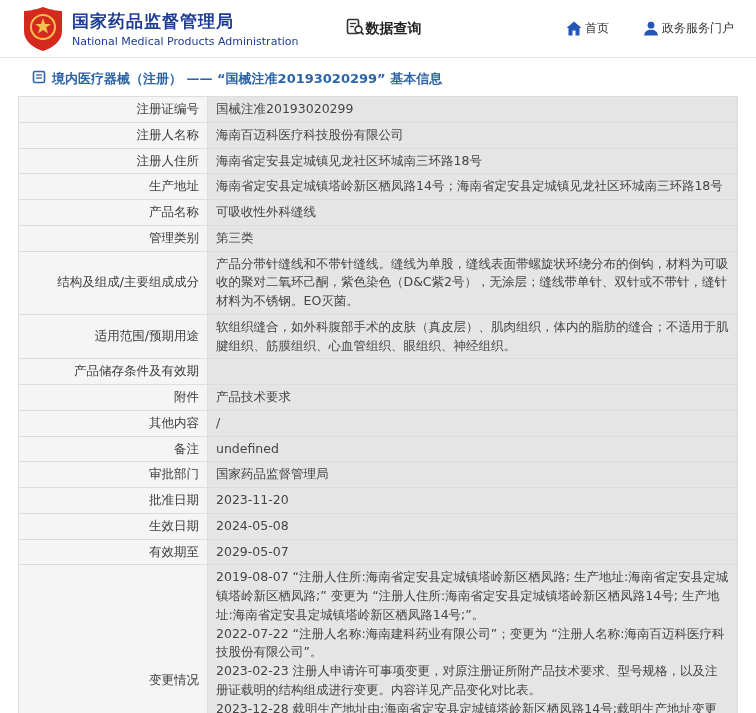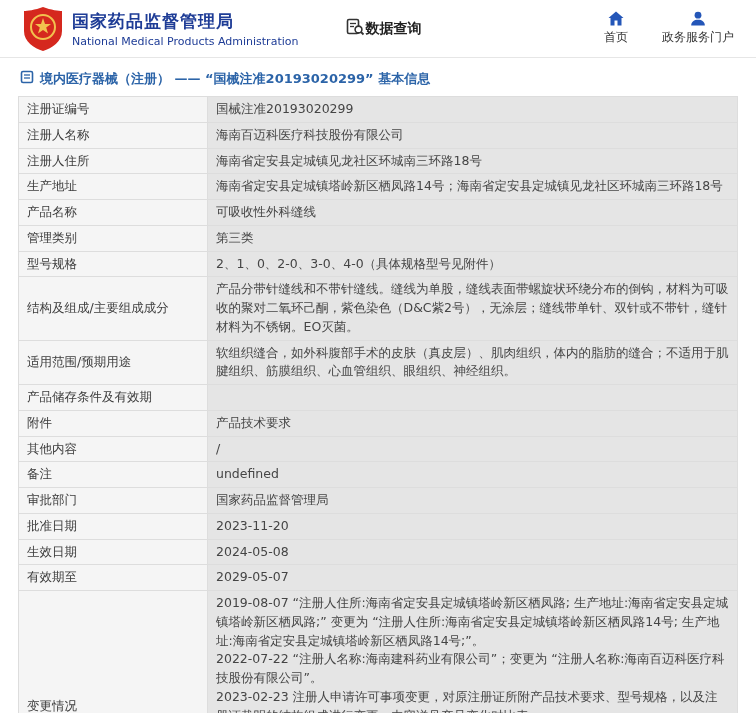--- a/index.html
+++ b/index.html
@@ -9,34 +9,34 @@
   
   .header { display:flex; align-items:center; height:58px; padding:0 22px;
     border-bottom:1px solid #e6e6e6; background:#fff; }
   .logo { width:42px; height:46px; flex:0 0 auto; }
   .org { margin-left:8px; }
   .org-cn { font-size:17px; font-weight:bold; color:#1e3c96; letter-spacing:1px; }
   .org-en { font-size:11px; color:#1e3c96; margin-top:2px; }
   .data-query { display:flex; align-items:center; margin-left:48px;
     font-size:14px; font-weight:bold; color:#222; cursor:pointer; }
   .spacer { flex:1; }
-  .nav-item { display:flex; flex-direction:column; align-items:center; gap:3px;
+  .nav-item { display:flex; flex-direction:row; align-items:center; gap:3px;
     margin-left:34px; font-size:12px; color:#333; text-decoration:none; cursor:pointer; }
   .nav-item svg { display:block; }
 
   
-  .breadcrumb { display:flex; align-items:center; gap:6px; padding:11px 20px 8px 20px; }
+  .breadcrumb { display:flex; align-items:center; gap:6px; padding:11px 20px 8px 32px; }
   .bc-text { font-size:13px; color:#2c64a8; font-weight:bold; }
 
   
   .info-table { width:720px; margin:0 18px; border-collapse:collapse;
     font-size:12.5px; color:#454545; table-layout:fixed; }
   .info-table td { border:1px solid #ddd; padding:3px 8px; line-height:1.5;
     vertical-align:middle; word-break:break-all; }
-  td.label { width:189px; background:#f5f5f5; text-align:left; color:#3c3c3c; }
+  td.label { width:189px; background:#f5f5f5; text-align:right; color:#3c3c3c; }
   td.value { background:#e5e5e5; text-align:left; white-space:pre-line; }
   td.value.empty { height:23px; }
 </style>
 </head>
 <body>
 
 <div class="page">
 
   <header class="header">
     <div class="logo">
@@ -117,24 +117,20 @@
       </tr>
       <tr>
         <td class="label">产品名称</td>
         <td class="value">可吸收性外科缝线</td>
       </tr>
       <tr>
         <td class="label">管理类别</td>
         <td class="value">第三类</td>
       </tr>
       <tr>
-        <td class="label">型号规格</td>
-        <td class="value">2、1、0、2-0、3-0、4-0（具体规格型号见附件）</td>
-      </tr>
-      <tr>
         <td class="label">结构及组成/主要组成成分</td>
         <td class="value">产品分带针缝线和不带针缝线。缝线为单股，缝线表面带螺旋状环绕分布的倒钩，材料为可吸收的聚对二氧环己酮，紫色染色（D&amp;C紫2号），无涂层；缝线带单针、双针或不带针，缝针材料为不锈钢。EO灭菌。</td>
       </tr>
       <tr>
         <td class="label">适用范围/预期用途</td>
         <td class="value">软组织缝合，如外科腹部手术的皮肤（真皮层）、肌肉组织，体内的脂肪的缝合；不适用于肌腱组织、筋膜组织、心血管组织、眼组织、神经组织。</td>
       </tr>
       <tr>
         <td class="label">产品储存条件及有效期</td>
         <td class="value empty"></td>

